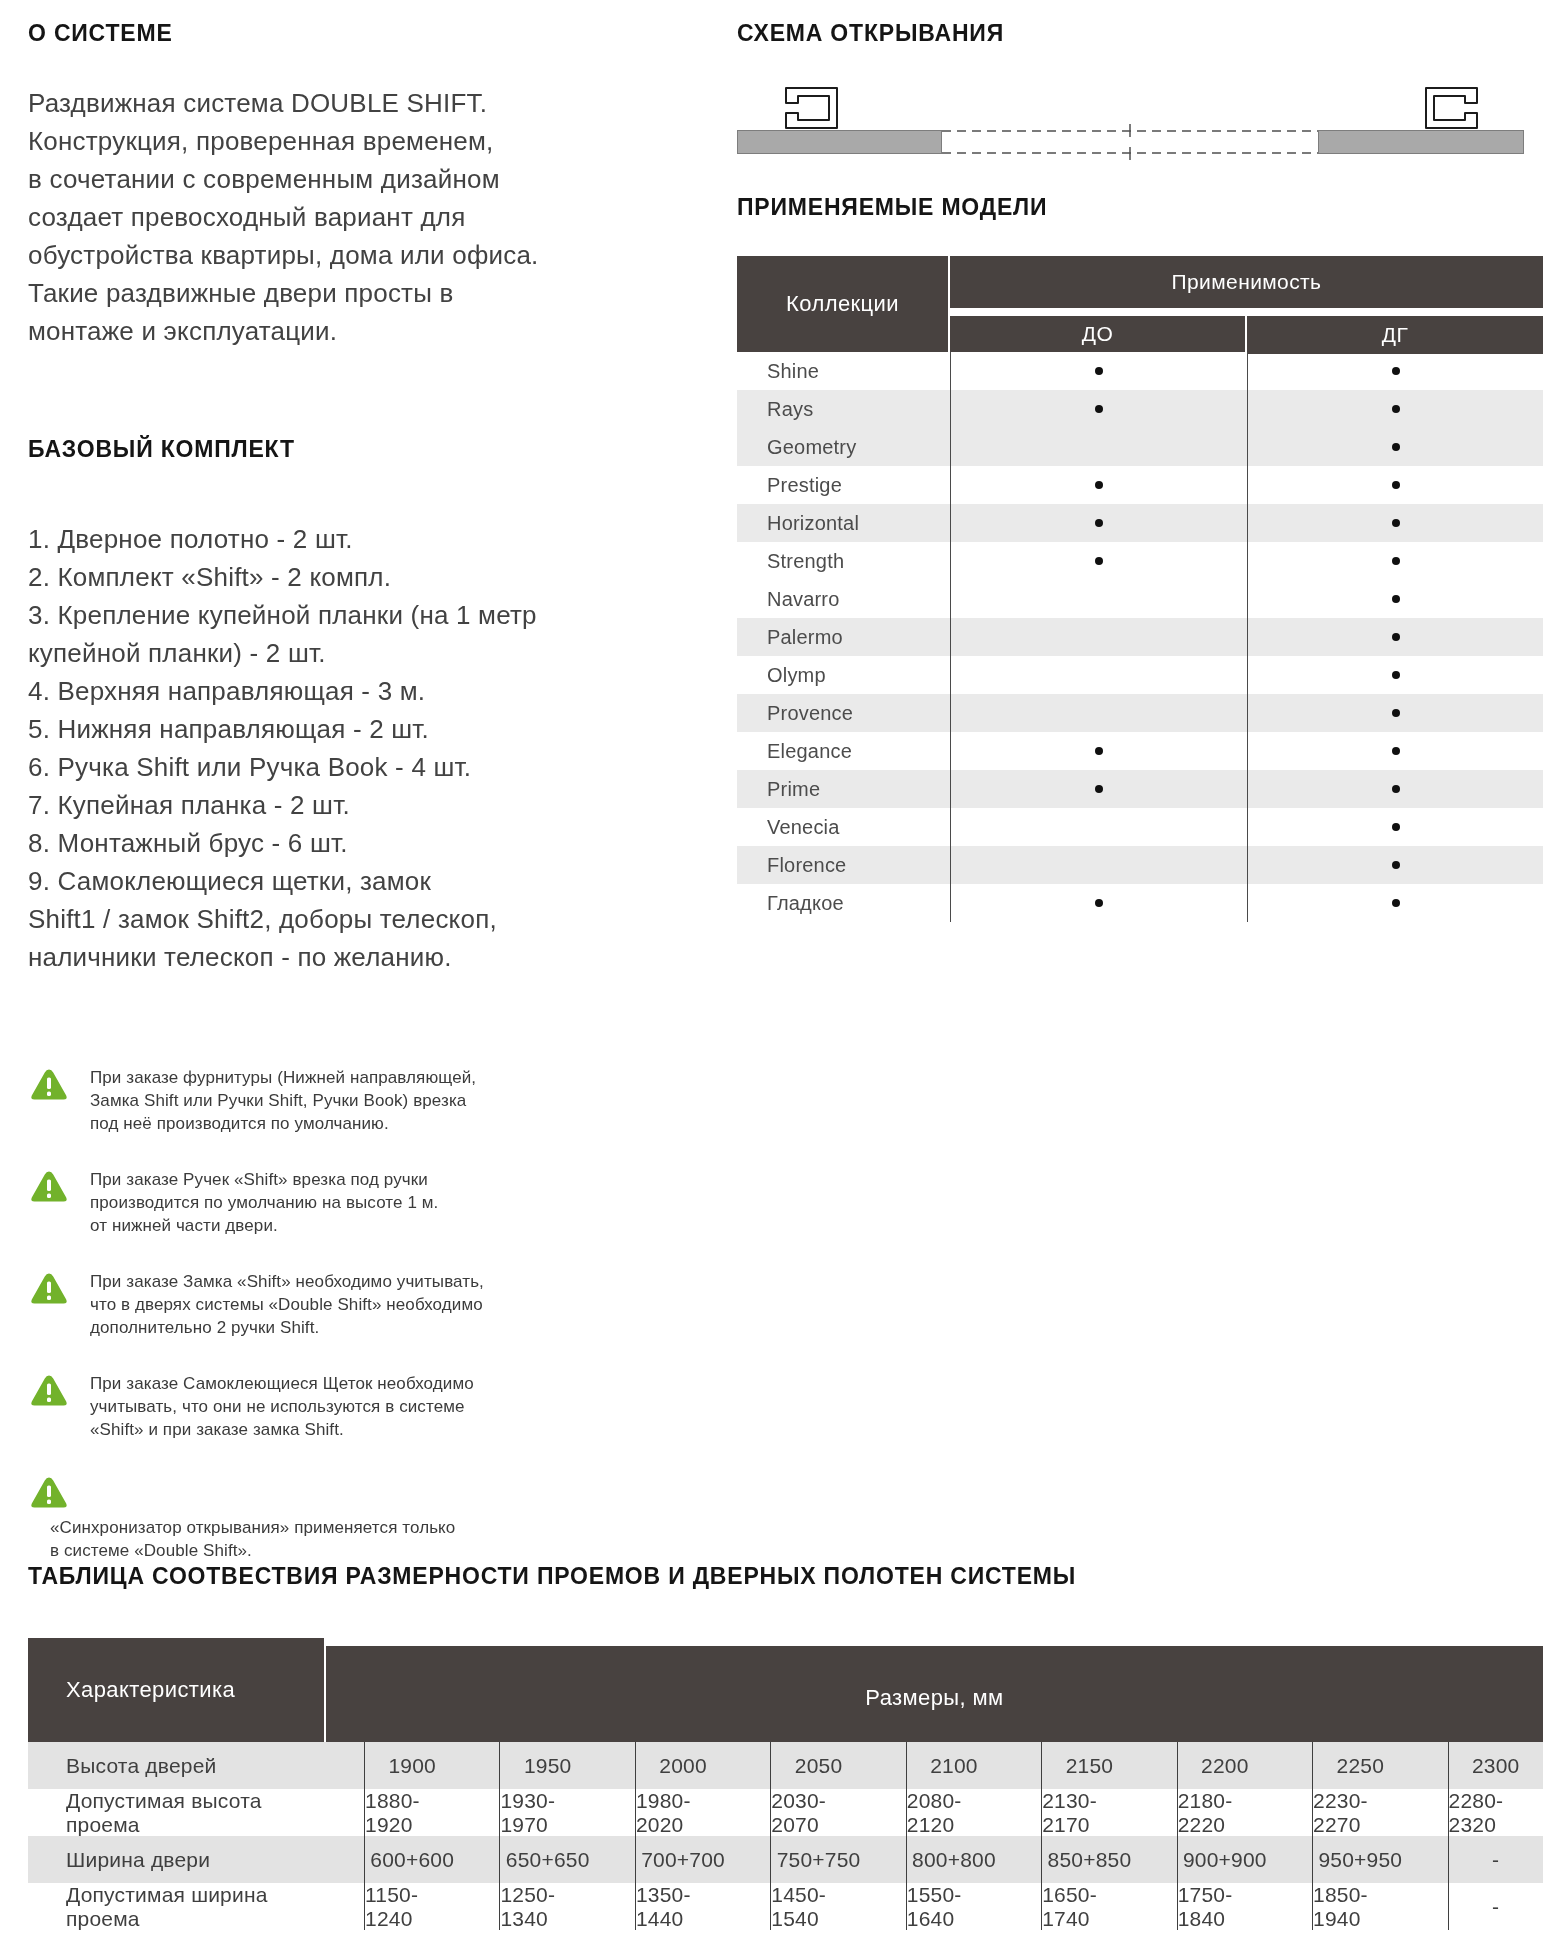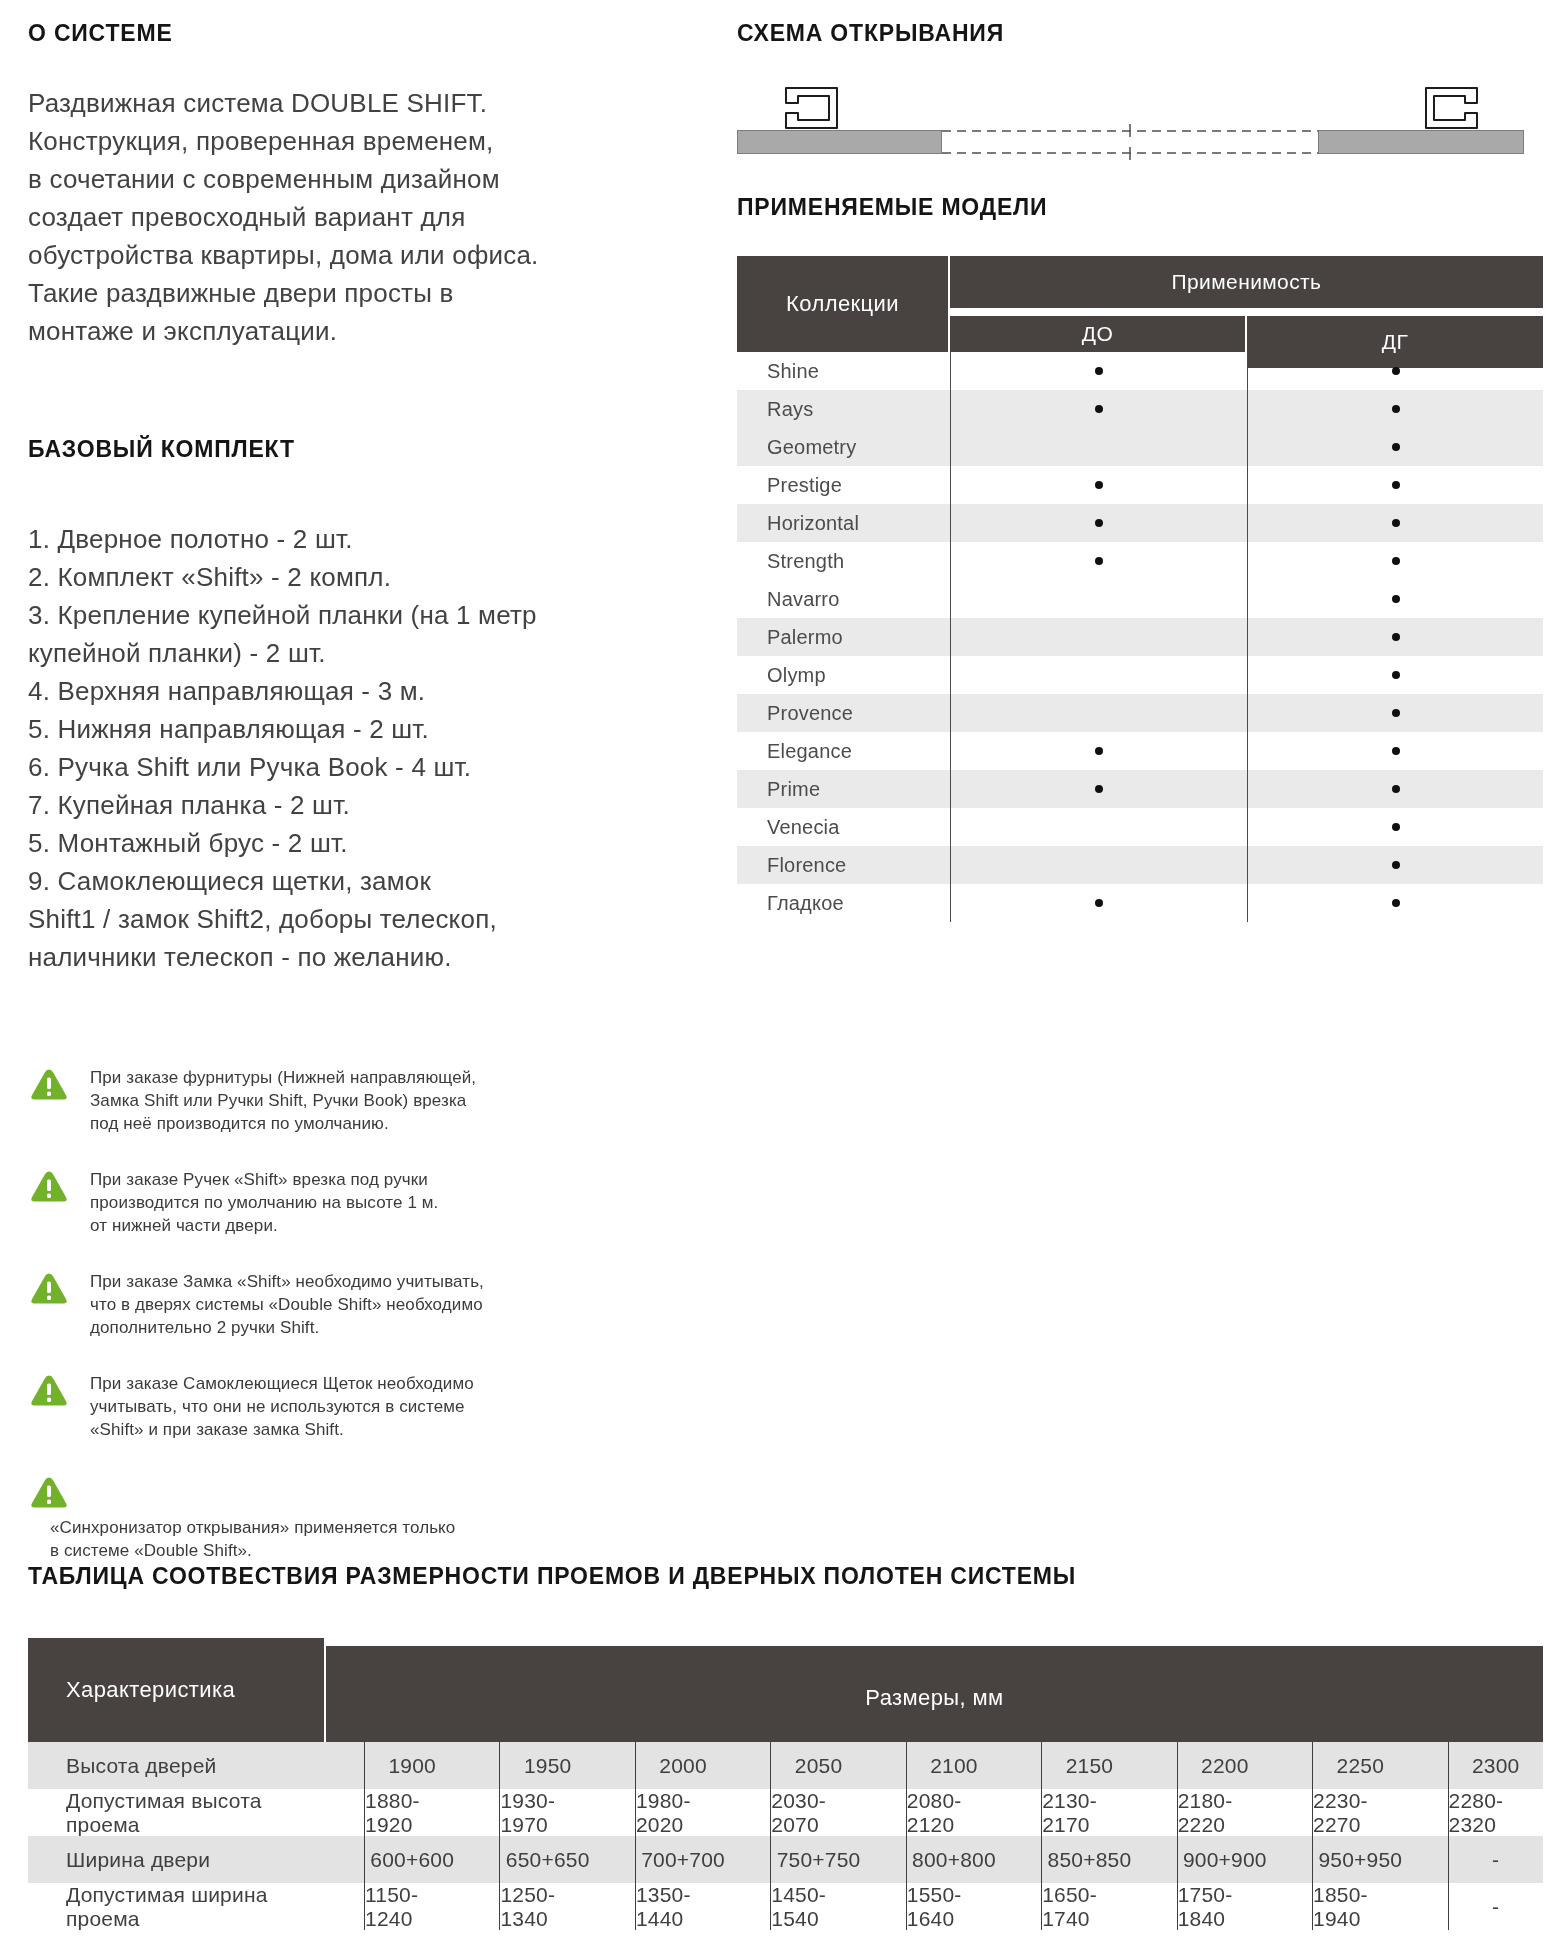--- a/index.html
+++ b/index.html
@@ -80,21 +80,21 @@
 
 <div class="abs" style="left:28px;top:520px;width:540px;" id="kit-list">
     <div class="kit-item">1. Дверное полотно - 2 шт.</div>
     <div class="kit-item">2. Комплект «Shift» - 2 компл.</div>
     <div class="kit-item">3. Крепление купейной планки (на 1 метр
 купейной планки) - 2 шт.</div>
     <div class="kit-item">4. Верхняя направляющая -  3 м.</div>
     <div class="kit-item">5. Нижняя направляющая -  2 шт.</div>
     <div class="kit-item">6. Ручка Shift или Ручка Book -  4 шт.</div>
     <div class="kit-item">7. Купейная планка  - 2 шт.</div>
-    <div class="kit-item">5. Монтажный брус - 2 шт.</div>
+    <div class="kit-item">8. Монтажный брус - 6 шт.</div>
     <div class="kit-item">9. Самоклеющиеся щетки, замок
 Shift1 / замок Shift2, доборы телескоп,
 наличники телескоп  - по желанию.</div>
   </div>
 
 <div class="abs" style="left:28px;top:0;width:520px;" id="warnings-list">
     <div class="warning-row abs" style="left: 2px; top: 1066px;">
       <span class="warning-icon"><svg width="38" height="34" viewBox="0 0 38 34">
           <path d="M19,1.5 Q21.6,1.5 23.2,4.5 L36.2,27.5 Q38,31.5 33.5,31.5 L4.5,31.5 Q0,31.5 1.8,27.5 L14.8,4.5 Q16.4,1.5 19,1.5 Z" fill="#72b22b"></path>
           <rect x="17" y="9.5" width="4" height="11.5" rx="1.6" fill="#ffffff"></rect>
@@ -163,21 +163,21 @@
 
   <path transform="translate(741,2) scale(-1,1)" fill="#ffffff" stroke="#1c1c1c" stroke-width="2" stroke-linejoin="round" d="M1,17 V2 H52 V42 H1 V27 H13 V34 H44 V10 H13 V17 Z"></path>
 </svg>
 
 <div class="abs h-title" style="left:737px;top:194px;">ПРИМЕНЯЕМЫЕ МОДЕЛИ</div>
 
 <div class="abs mtable" style="height:96px;">
   <div class="mhead-cell" style="left:0;top:0;width:211px;height:96px;font-size:22px;">Коллекции</div>
   <div class="mhead-cell" style="left:213px;top:0;width:593px;height:52px;">Применимость</div>
   <div class="mhead-cell" style="left:213px;top:60px;width:295px;height:36px;">ДО</div>
-  <div class="mhead-cell" style="left:510px;top:60px;width:296px;height:52px;">ДГ</div>
+  <div class="mhead-cell" style="left:510px;top:60px;width:296px;height:38px;">ДГ</div>
 </div>
 
 <div class="abs mtable" style="top:352px;" id="models-body">
     <div class="mrow">
       <div class="mcell-name">Shine</div>
       <div class="mcell-do">
         <span class="dot"></span>
       </div>
       <div class="mcell-dg">
         <span class="dot"></span>

